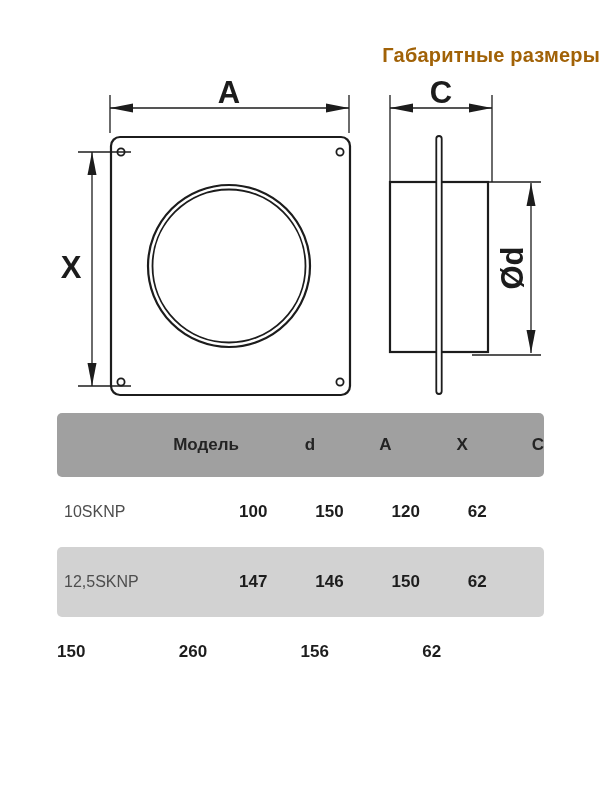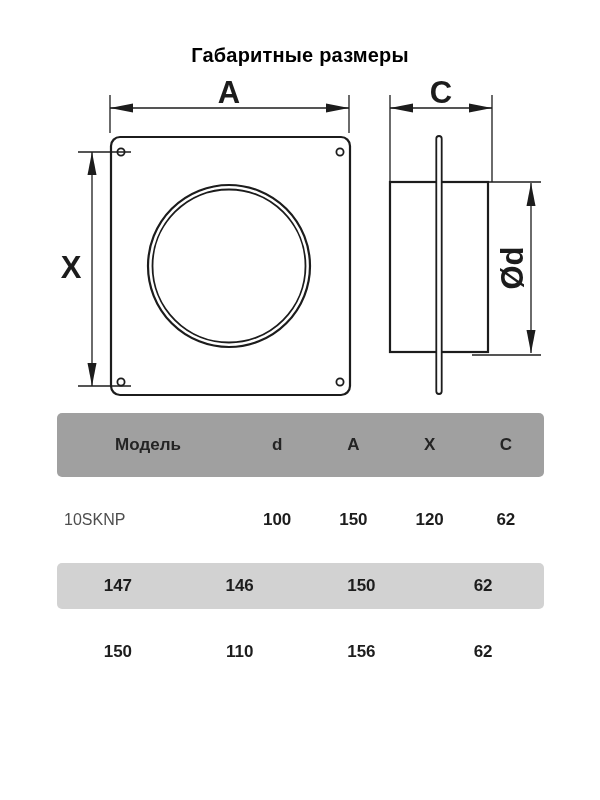--- a/index.html
+++ b/index.html
@@ -8,45 +8,45 @@
     --row-alt-bg:#d2d2d2;
     --model-text:#4e4e4e;
     --value-text:#1d1d1d;
   }
   html,body{margin:0;padding:0;background:#ffffff;}
   .canvas{
     position:relative;width:600px;height:800px;margin:0 auto;background:#fff;
     font-family:"Liberation Sans",sans-serif;overflow:hidden;
   }
   .page-title{
-    position:absolute;top:44px;left:0;width:600px;text-align:center;
-    font-size:20px;font-weight:bold;color:#000000;letter-spacing:.2px;
+    position:absolute;top:44px;left:0;width:600px;text-align:right;
+    font-size:20px;font-weight:bold;color:#a16207;letter-spacing:.2px;
   }
   svg.drawing{position:absolute;top:0;left:0;}
   svg.drawing text{
     fill:var(--line-color);font-family:"Liberation Sans",sans-serif;
     font-size:31px;font-weight:600;
   }
   .outline{fill:#fff;stroke:var(--line-color);stroke-width:2.2;}
   .ring{fill:none;stroke:var(--line-color);stroke-width:1.8;}
   .thin{fill:none;stroke:var(--line-color);stroke-width:1.3;}
   .arrow{fill:var(--line-color);stroke:none;}
   .hole{fill:#fff;stroke:var(--line-color);stroke-width:1.8;}
 
   .size-table{position:absolute;left:57px;top:413px;width:487px;}
   .thead{
     display:flex;align-items:center;height:64px;
     background:var(--header-bg);border-radius:5px;
   }
-  .trow{display:flex;align-items:center;height:46px;border-radius:5px;margin-top:20px;}
+  .trow{display:flex;align-items:center;height:70px;border-radius:5px;}
   .trow.alt{background:var(--row-alt-bg);}
   .cell-model{width:182px;box-sizing:border-box;}
-  .cell-val{flex:1;text-align:center;}
+  .cell-val{flex:1;text-align:left;}
   .thead .cell-model,.thead .cell-val{
-    font-weight:bold;font-size:17px;color:#242424;text-align:center;
+    font-weight:bold;font-size:17px;color:#242424;text-align:right;
   }
   .trow .cell-model{font-size:16px;color:var(--model-text);padding-left:7px;}
   .trow .cell-val{font-weight:bold;font-size:17px;color:var(--value-text);}
 </style>
 </head>
 <body>
 
 <div class="canvas">
 
   <div class="page-title">Габаритные размеры</div>
@@ -116,27 +116,28 @@
 
     <div class="trow">
       <div class="cell-model">10SKNP</div>
       <div class="cell-val">100</div>
       <div class="cell-val">150</div>
       <div class="cell-val">120</div>
       <div class="cell-val">62</div>
     </div>
 
     <div class="trow alt">
+      <div class="cell-model">12,5SKNP</div>
       <div class="cell-val">147</div>
       <div class="cell-val">146</div>
       <div class="cell-val">150</div>
       <div class="cell-val">62</div>
     </div>
 
     <div class="trow">
       <div class="cell-val">150</div>
-      <div class="cell-val">110</div>
+      <div class="cell-val">260</div>
       <div class="cell-val">156</div>
       <div class="cell-val">62</div>
     </div>
   </div>
 
 </div>
 
 </body></html>

